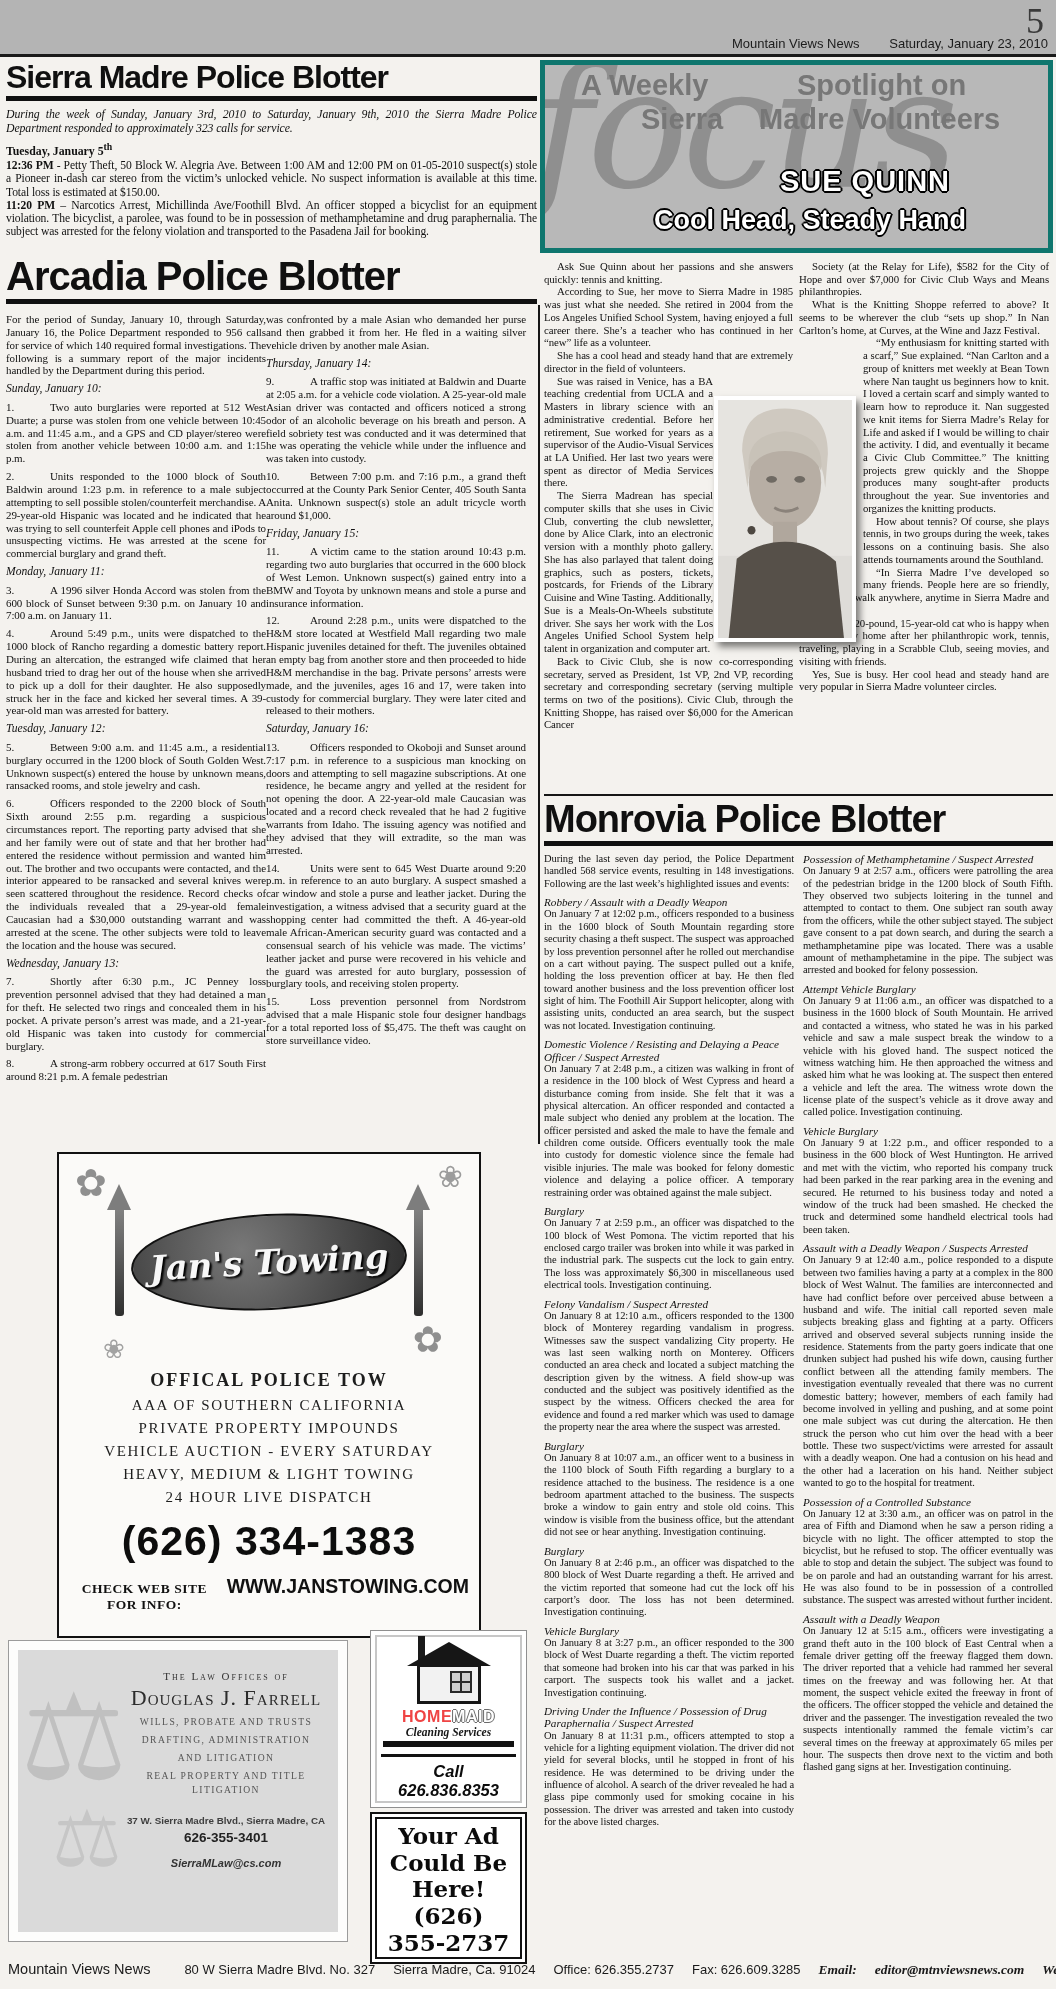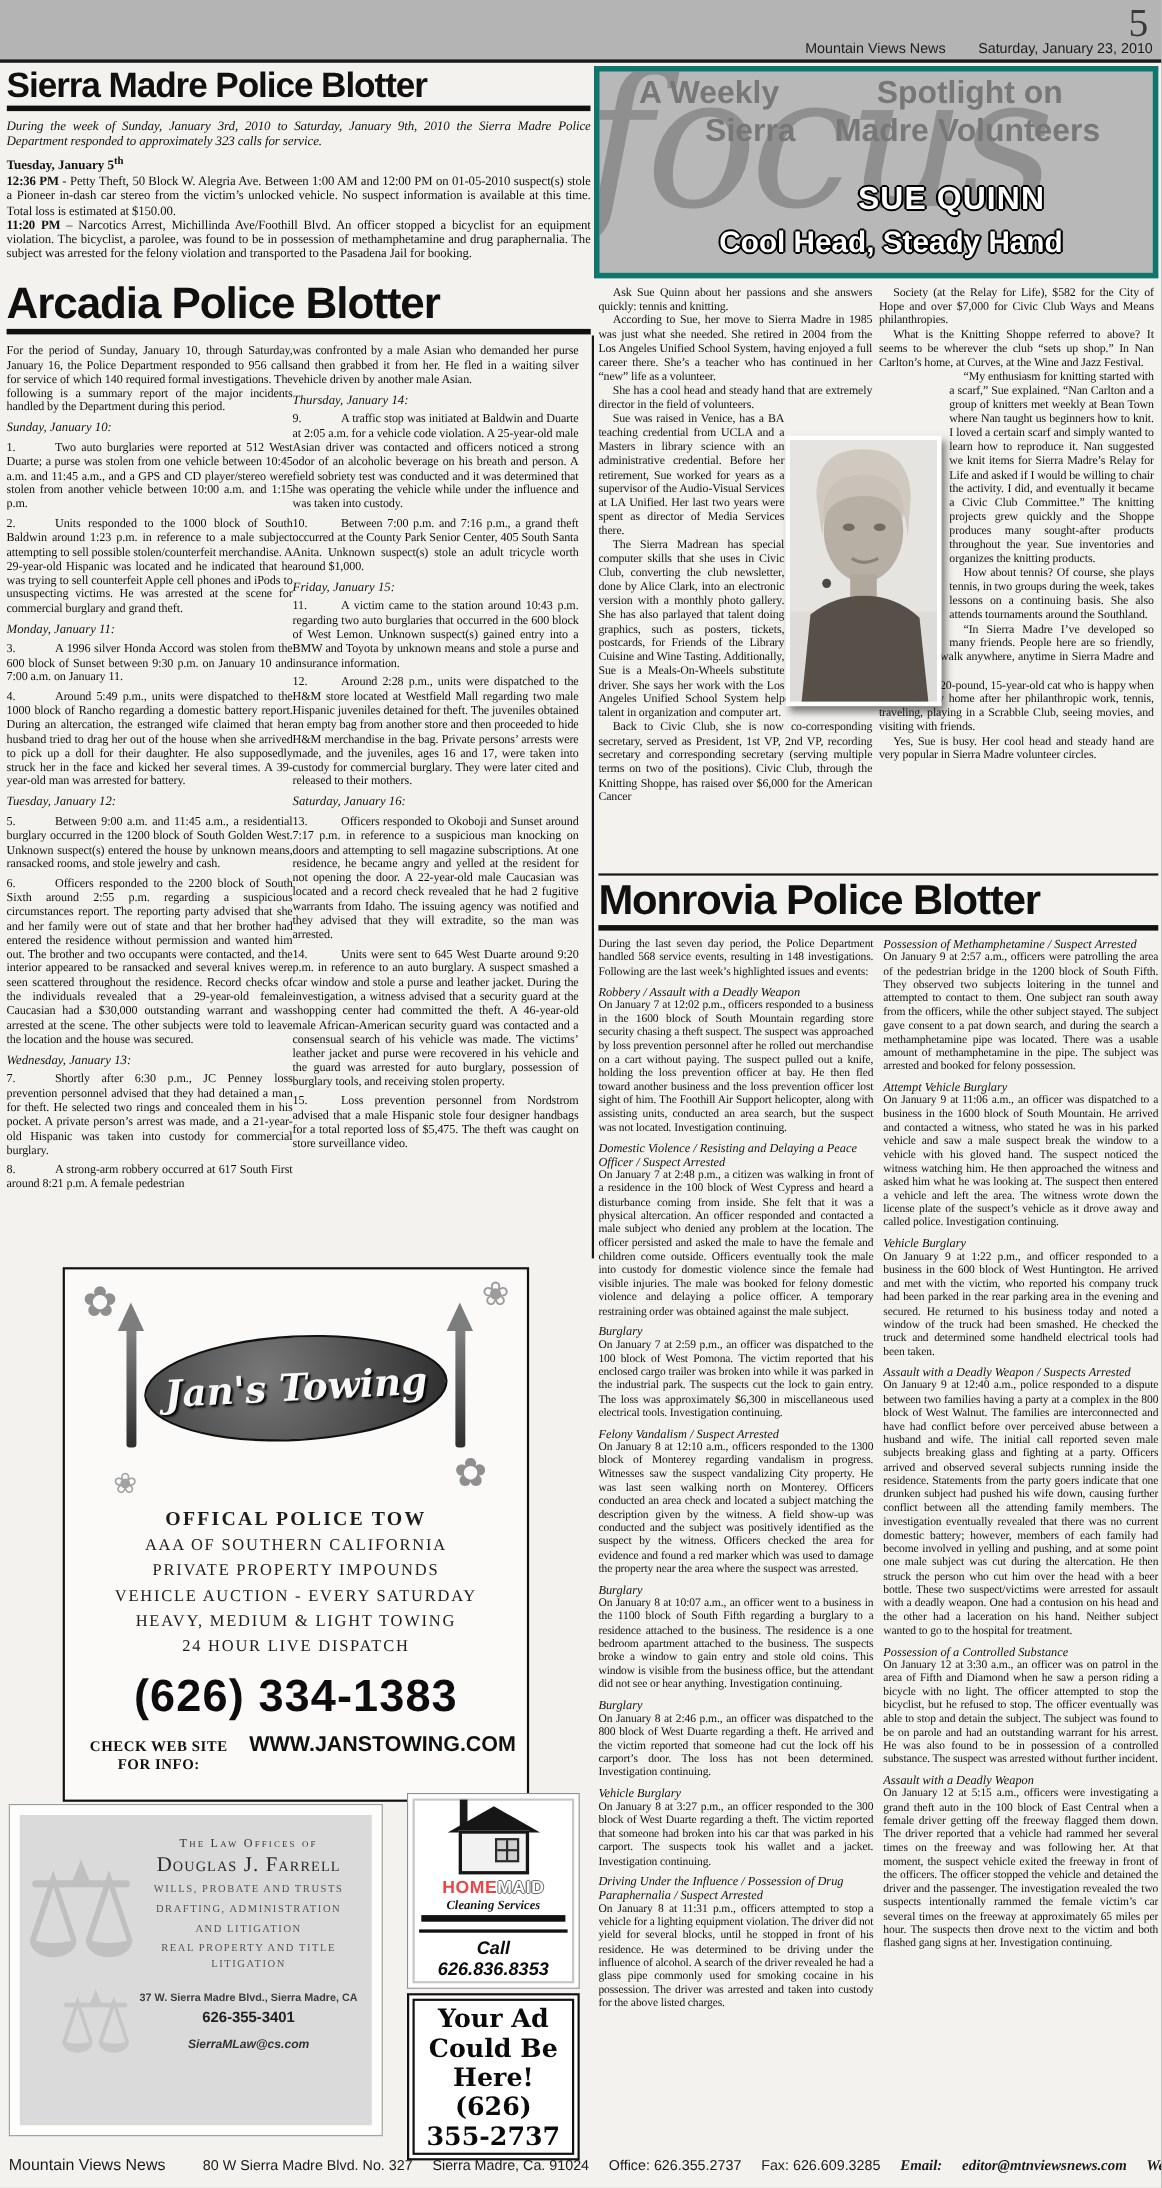--- a/index.html
+++ b/index.html
@@ -94,21 +94,21 @@
   .jans-web .lbl{font-size:13.5px;font-weight:bold;letter-spacing:.5px}
   .jans-web .url{font-family:"Liberation Sans",sans-serif;font-weight:bold;font-size:19.5px}
 
   
   .law{position:absolute;left:8px;top:1640px;width:340px;height:302px;background:#fdfdfc;border:1px solid #9b9b9b;padding:9px}
   .law-in{position:relative;width:100%;height:100%;background:#dadada;overflow:hidden}
   .law-scales{position:absolute;left:2px;top:28px;font-family:"DejaVu Sans",sans-serif;font-size:120px;color:#c0c0c0;line-height:1}
   .law-scales2{position:absolute;left:34px;top:150px;font-family:"DejaVu Sans",sans-serif;font-size:78px;color:#c6c6c6;line-height:1}
   .law-txt{position:absolute;left:104px;right:8px;top:20px;text-align:center}
   .law-l1{font-size:11px;letter-spacing:2px;color:#333;font-variant:small-caps}
-  .law-name{font-size:19px;letter-spacing:1px;color:#2c2c2c;margin-top:3px;font-variant:small-caps}
+  .law-name{font-size:22px;letter-spacing:1px;color:#2c2c2c;margin-top:3px;font-variant:small-caps}
   .law-svc{font-size:9.6px;letter-spacing:1.4px;color:#555;margin-top:4px;line-height:1.55}
   .law-svc div{margin-top:3px}
   .law-addr{font-family:"Liberation Sans",sans-serif;font-size:9.8px;font-weight:bold;color:#3e3e3e;margin-top:17px}
   .law-phone{font-family:"Liberation Sans",sans-serif;font-size:13.5px;font-weight:bold;color:#222;margin-top:4px}
   .law-mail{font-family:"Liberation Sans",sans-serif;font-size:11px;font-weight:bold;font-style:italic;color:#333;margin-top:12px}
 
   
   .homemaid{position:absolute;left:370px;top:1630px;width:157px;height:178px;background:#fff;border:1px solid #8f8f8f;padding:4px}
   .hm-in{width:100%;height:100%;border:2px solid #c7c7c7;padding:5px 4px;text-align:center}
   .hm-house{position:relative;width:78px;height:60px;margin:2px auto 0}

